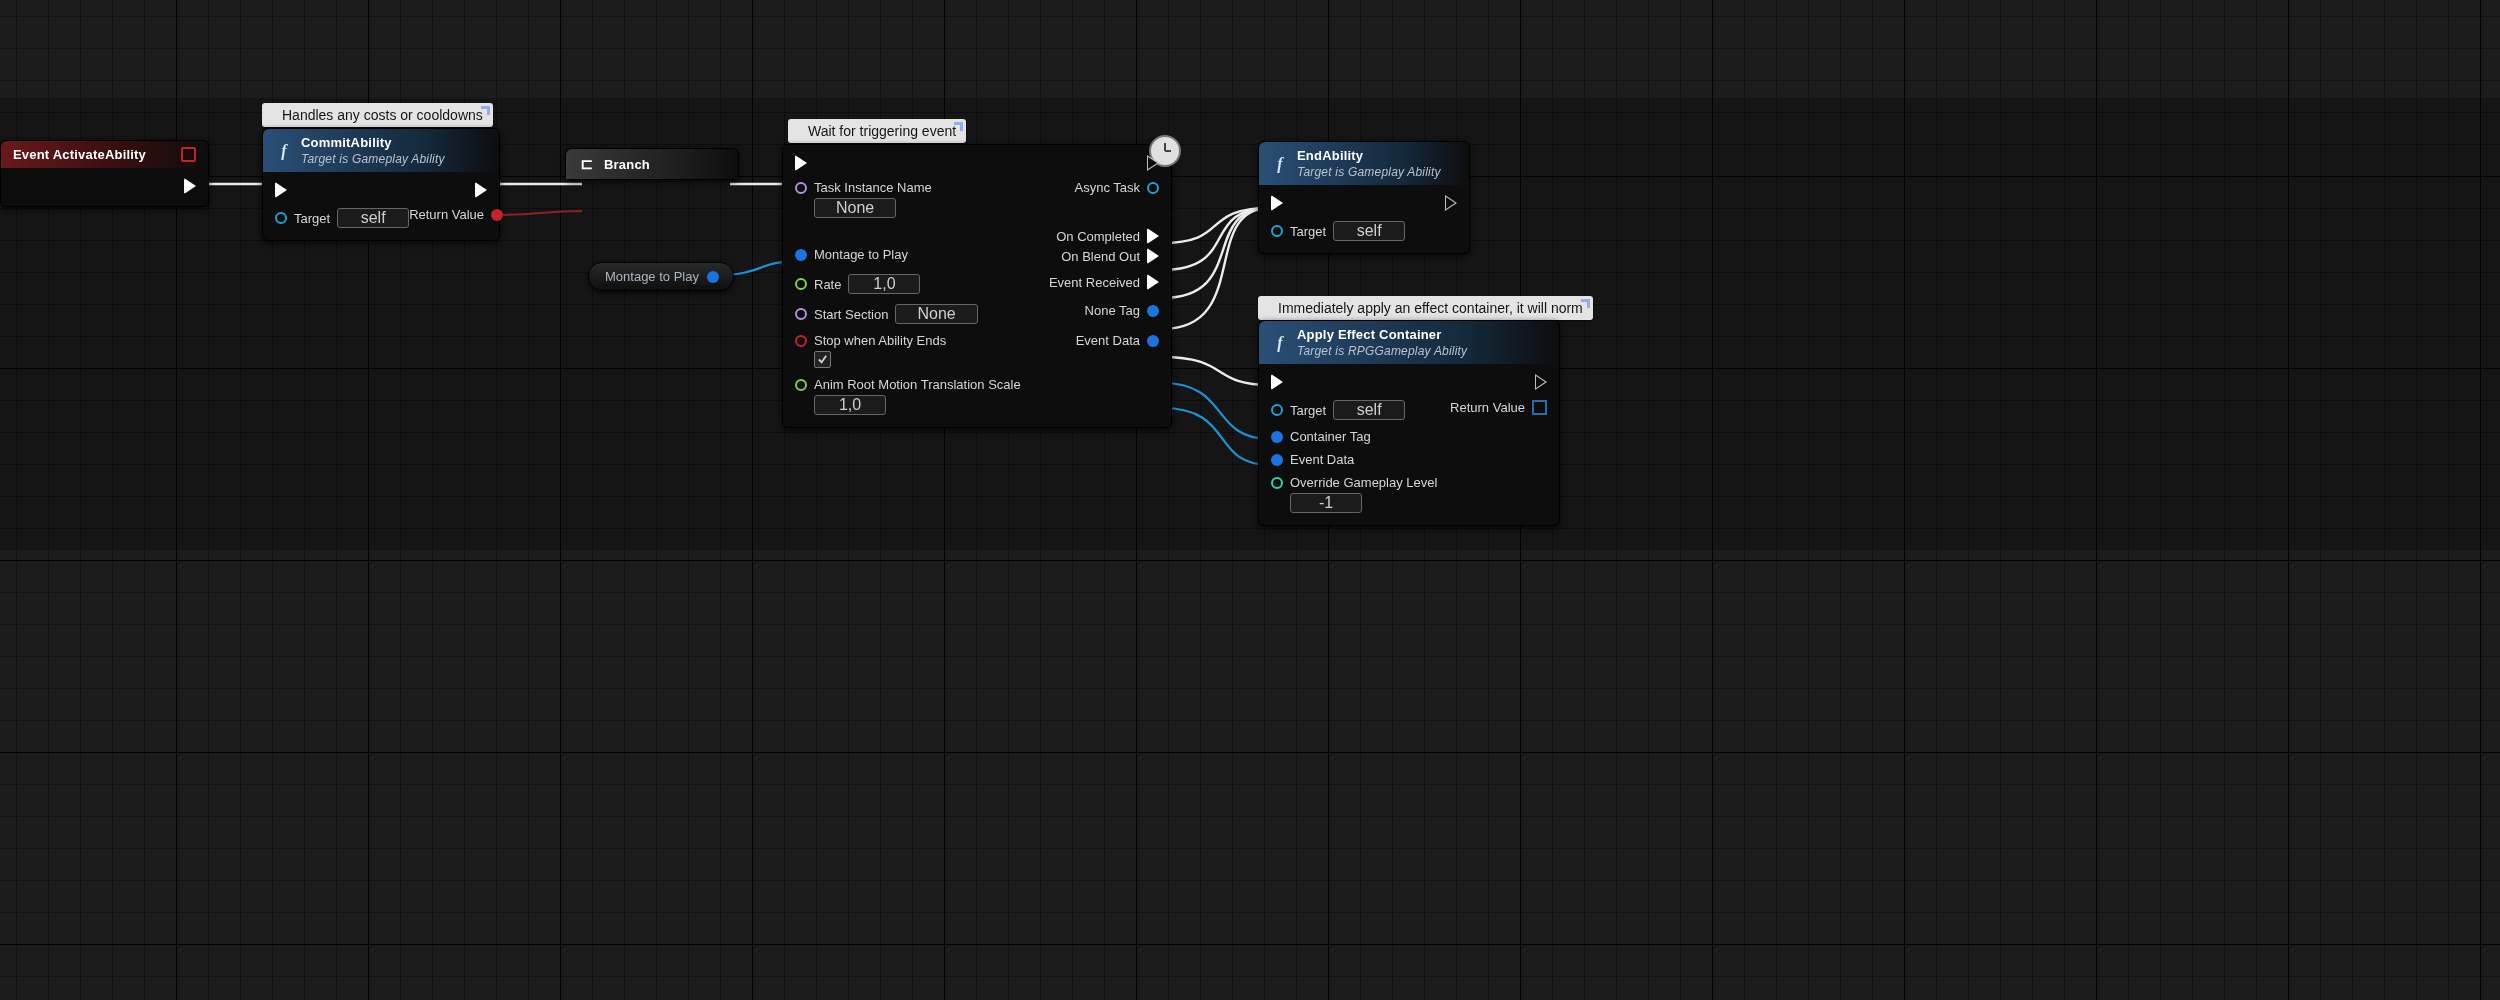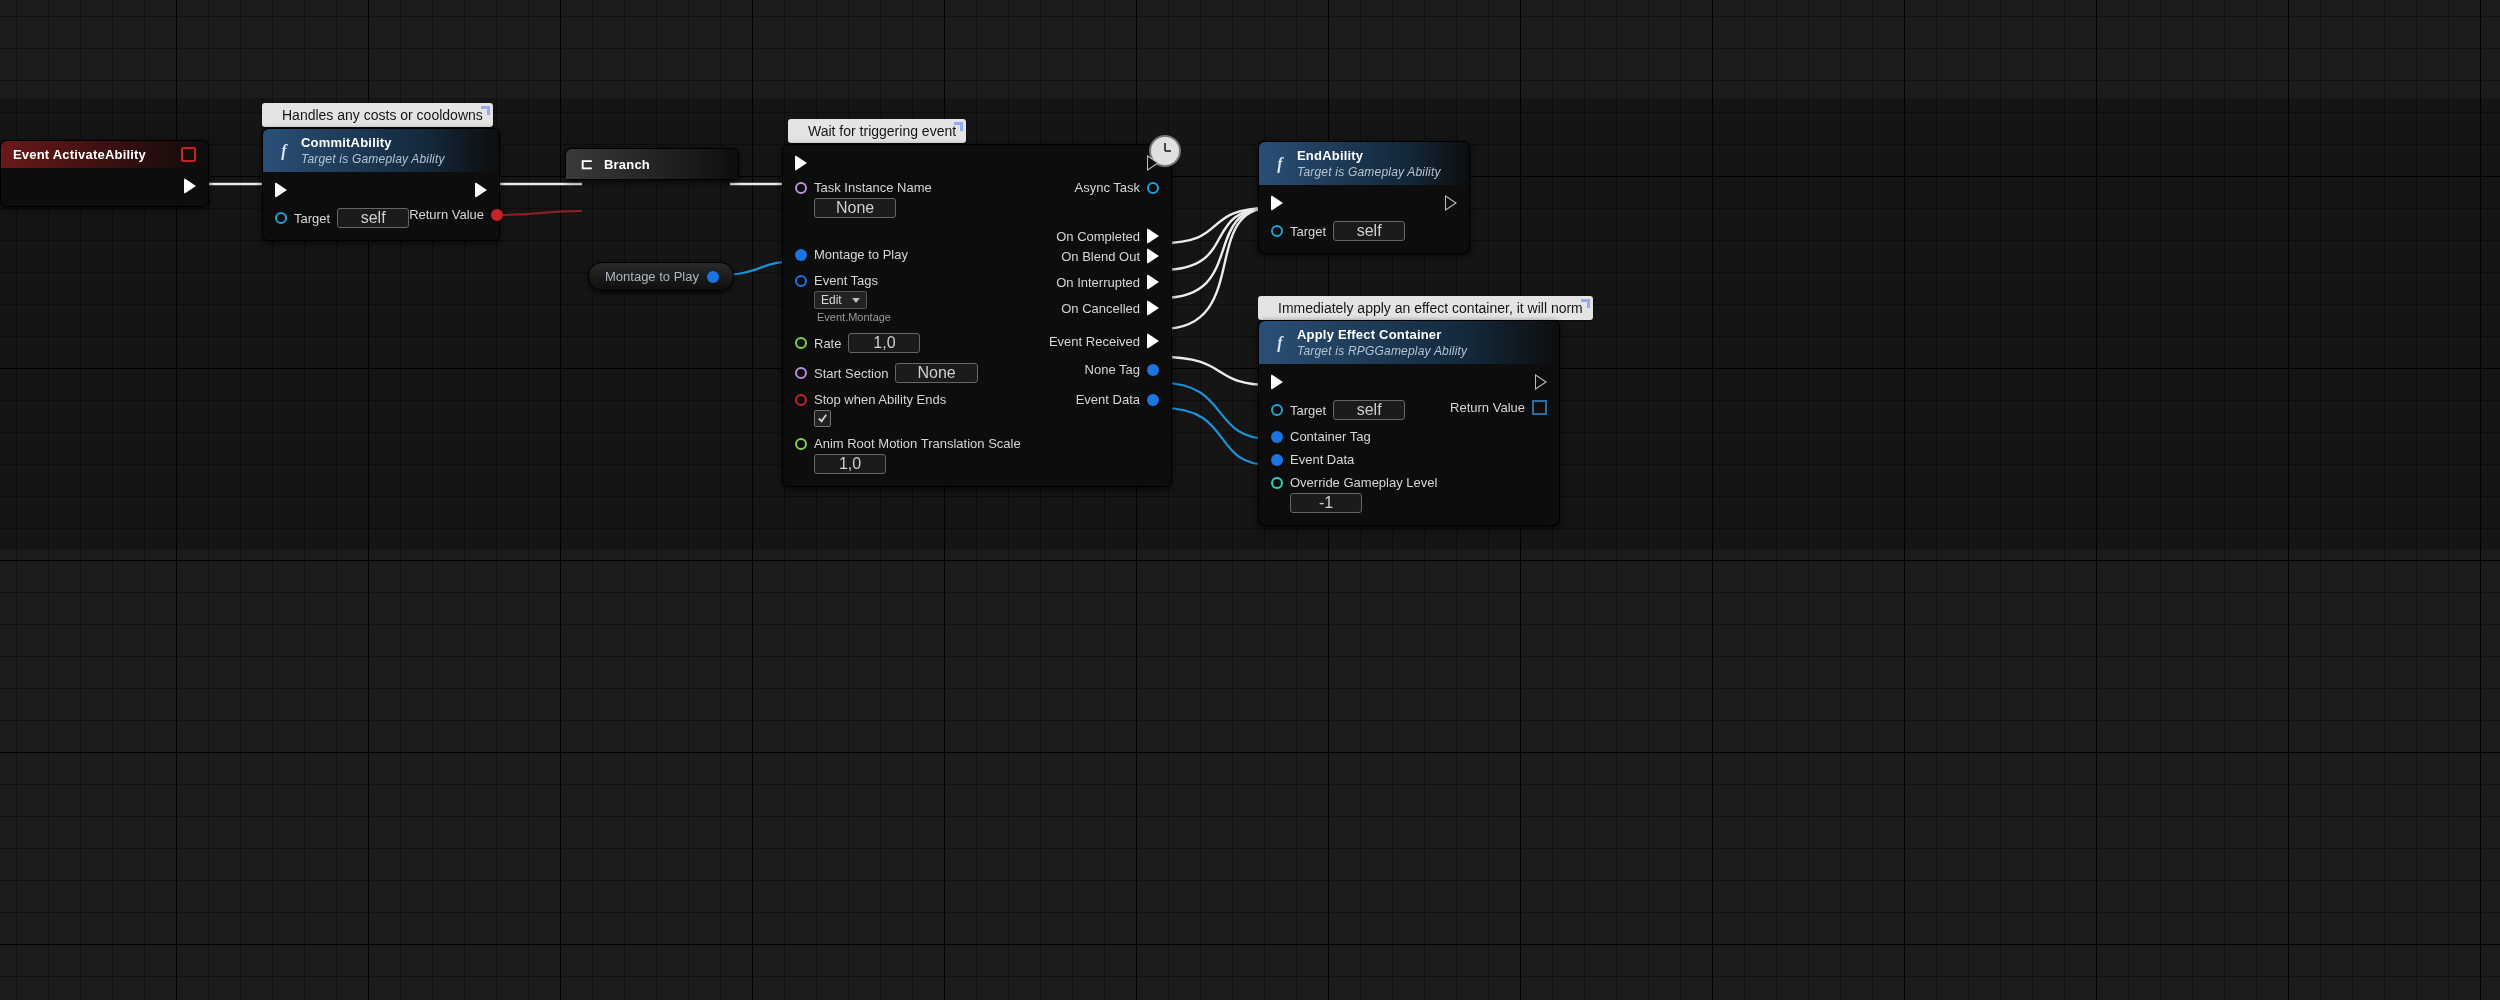--- a/index.html
+++ b/index.html
@@ -212,40 +212,20 @@
         <div class="pin">
           <span class="dot c-obj fill"></span>
           <span>Montage to Play</span>
         </div>
         <div class="pin right">
             <span class="exec"></span>
             <span>On Blend Out</span>
           </div>
       </div>
 
-      <div class="row">
-        <div>
-          <div class="pin">
-            <span class="dot c-tag"></span>
-            <span>Event Tags</span>
-          </div>
-          <div style="margin-left:19px;margin-top:4px"><span class="dropdown">Edit</span></div>
-          <div class="sublbl">Event.Montage</div>
-        </div>
-        <div class="side">
-          <div class="pin right">
-              <span class="exec"></span>
-              <span>On Interrupted</span>
-            </div>
-          <div class="pin right">
-              <span class="exec"></span>
-              <span>On Cancelled</span>
-            </div>
-        </div>
-      </div>
 
       <div class="row">
         <div class="pin">
           <span class="dot c-float"></span>
           <span>Rate</span>
           <span class="chip">1,0</span>
         </div>
         <div class="pin right">
             <span class="exec"></span>
             <span>Event Received</span>

